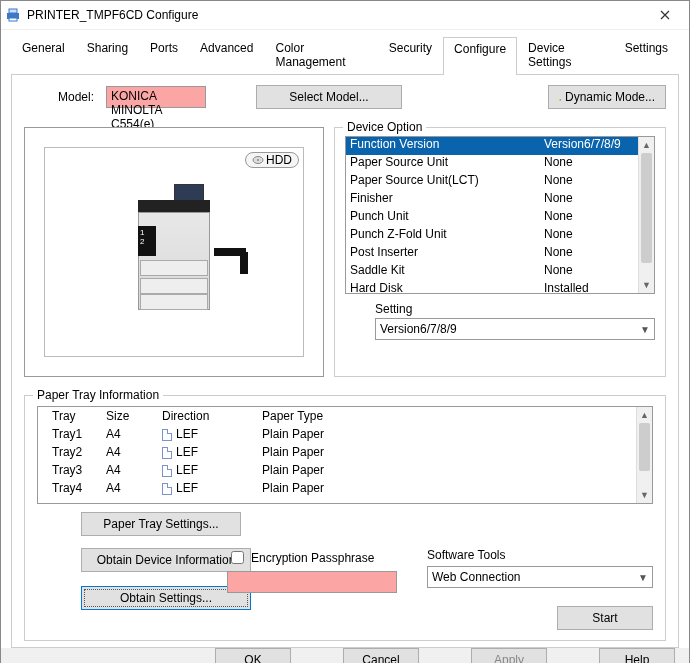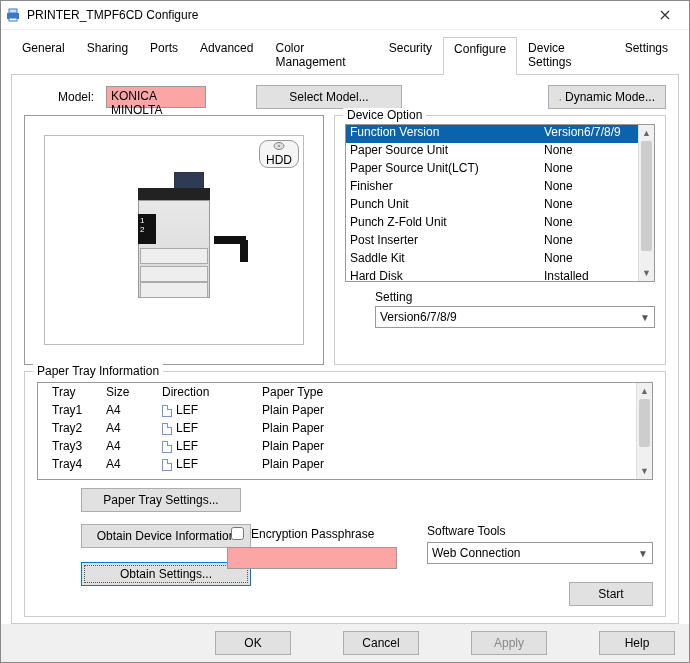--- a/index.html
+++ b/index.html
@@ -9,37 +9,37 @@
   .titlebar-icon { width: 16px; height: 16px; margin-right: 6px; }
   .titlebar-title { flex: 1; color: #000; font-size: 12px; }
   .close-btn { width: 40px; height: 28px; display:flex; align-items:center; justify-content:center; font-size: 14px; color:#333; }
 
   .content { flex: 1; padding: 6px 10px 0 10px; display:flex; flex-direction:column; }
 
   .tabs { display:flex; border-bottom:1px solid #ccc; position:relative; }
   .tab { padding: 4px 10px 5px 10px; border:1px solid transparent; border-bottom:none; cursor:pointer; color:#000; margin-right:0; }
   .tab.active { border-color:#ccc; background:#fff; position:relative; top:1px; }
   
-  .panel { border:1px solid #ccc; border-top:none; padding: 10px 12px 6px 12px; flex:1; display:flex; flex-direction:column; gap:6px; overflow:hidden; }
+  .panel { border:1px solid #ccc; border-top:none; padding: 10px 12px 6px 12px; flex:1; display:flex; flex-direction:column; gap:18px; overflow:hidden; }
 
   .row { display:flex; align-items:center; gap:6px; }
   .model-row .label { width:76px; text-align:right; padding-right:6px; }
   .textbox { border:1px solid #999; padding:2px 4px; height:22px; background:#fca5a5; }
   .model-row .textbox { flex:1; }
   .btn { border:1px solid #adadad; background:#e1e1e1; padding: 2px 10px; height:24px; cursor:pointer; display:inline-flex; align-items:center; justify-content:center; white-space:nowrap;margin-left:44px; }
   .btn.focused { border:1px solid #0078d7; outline:1px dotted #555; outline-offset:-4px; }
   .btn.disabled { color:#888; }
   .select-model-btn { width:146px; }
   .dynamic-btn { width:118px; }
   .shield { width:14px; height:14px; margin-right:4px; }
 
   .upper { display:flex; gap:10px; }
   .preview-box { width:300px; height:250px; border:1px solid #999; display:flex; align-items:center; justify-content:center; position:relative; background:#fff; }
   .inner-preview { width: 260px; height: 210px; border:1px solid #bbb; display:flex; align-items:center; justify-content:center; position:relative; }
-  .hdd-badge { position:absolute; top:4px; right:4px; border:1px solid #999; border-radius:9px; padding:0 6px; font-size:11px; background:#f5f5f5; display:flex; align-items:center; gap:2px;flex-direction:column; }
+  .hdd-badge { position:absolute; top:4px; right:4px; border:1px solid #999; border-radius:9px; padding:0 6px; font-size:11px; background:#f5f5f5; display:flex; align-items:center; gap:2px; }
   .printer { width:100px; height:140px; position:relative; }
   .printer .body { position:absolute; left:14px; top:30px; width:72px; height:98px; background:linear-gradient(#e8e8e8,#d8d8d8); border:1px solid #999; }
   .printer .panel-top { position:absolute; left:14px; top:18px; width:72px; height:14px; background:#222; }
   .printer .screen { position:absolute; left:50px; top:2px; width:30px; height:18px; background:#2d3b55; border:1px solid #333; }
   .printer .drawer { position:absolute; left:16px; width:68px; height:16px; background:#eee; border:1px solid #aaa; }
   .printer .d1 { top:78px; } .printer .d2 { top:96px; } .printer .d3 { top:112px; }
   .printer .side { position:absolute; left:14px; top:44px; width:18px; height:30px; background:#111; color:#fff; font-size:8px; padding:2px 2px; }
   .printer .arm { position:absolute; right:-22px; top:66px; width:32px; height:8px; background:#111; }
   .printer .arm2 { position:absolute; right:-24px; top:70px; width:8px; height:22px; background:#111; }
 
@@ -73,21 +73,21 @@
   .btnrow { display:flex; gap:10px; }
   .btnrow .btn { width:160px; }
 
   .lower-grid { display:flex; gap:20px; align-items:flex-start; margin-top:4px; }
   .lower-left { width:170px; display:flex; flex-direction:column; gap:14px; }
   .encrypt { display:flex; flex-direction:column; gap:4px; flex:0 0 180px; }
   .encrypt label { display:flex; align-items:center; gap:4px; }
   .encrypt .textbox { height:22px; width:170px; }
   .swtools { flex:1; display:flex; flex-direction:column; gap:4px; }
   .swrow2 { display:flex; justify-content:flex-end; margin-top:14px; }
-  .swrow2 .btn { width:84px; }
+  .swrow2 .btn { width:96px; }
 
   .footer { height:44px; border-top:0; display:flex; align-items:center; justify-content:flex-end; gap:8px; padding: 0 14px; background:#f0f0f0; margin-top:auto; }
   .footer .btn { width:76px; }
 </style>
 </head>
 <body>
 
 <div class="window">
 
   <div class="titlebar">

